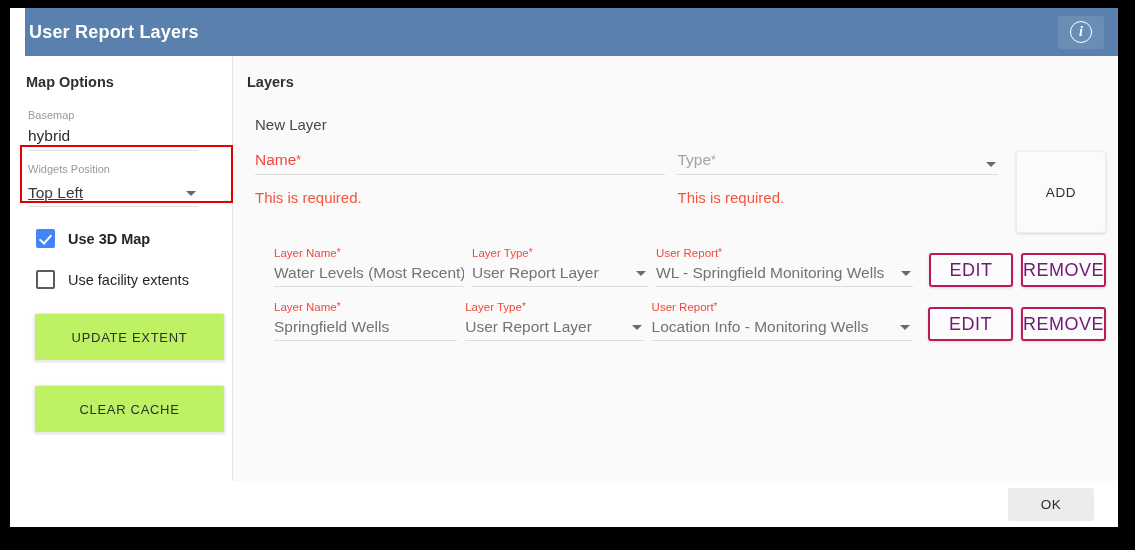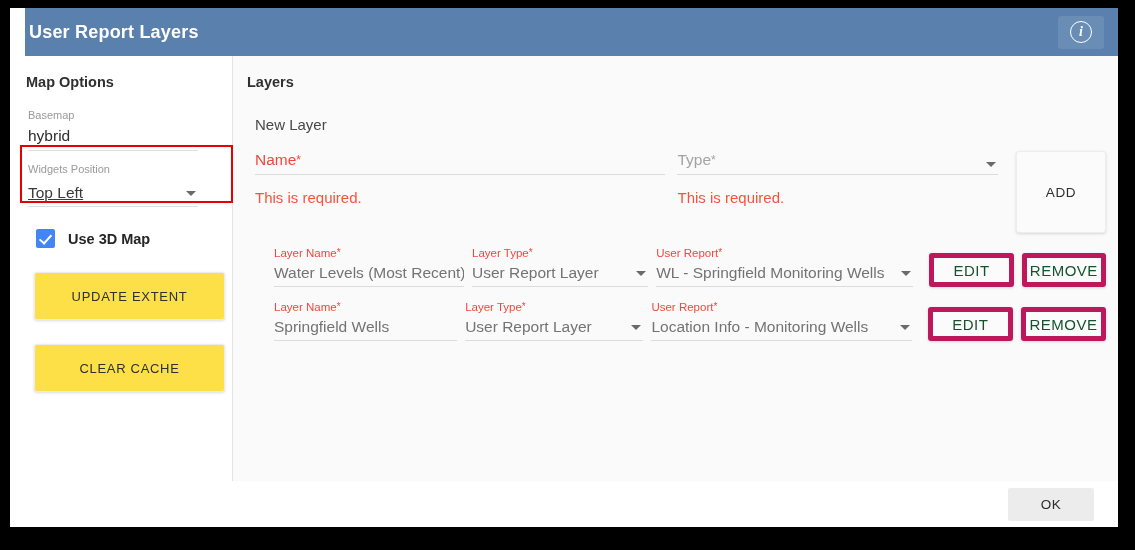--- a/index.html
+++ b/index.html
@@ -140,21 +140,21 @@
     transform: rotate(42deg);
   }
   .chk.off { border: 2px solid #5b5b5b; background: #fff; }
   .chk-label { margin-left: 13px; font-size: 14.5px; color: #252525; }
   .chk-label.bold { font-weight: bold; }
   .side-btn {
     display: block;
     width: 191px; height: 48px;
     margin-top: 24px;
     margin-left: 8px;
-    background: #fde047;
+    background: #bef264;
     border: 1px solid #ececec;
     border-radius: 3px;
     box-shadow: 0 1px 3px rgba(0,0,0,0.14);
     font-family: "Liberation Sans", sans-serif;
     font-size: 13px;
     letter-spacing: .7px;
     color: #2f2f2f;
     cursor: pointer;
   }
   
@@ -229,27 +229,27 @@
     font-size: 15.5px;
     color: #737373;
     flex: 1 1 auto;
     white-space: nowrap;
     overflow: hidden;
   }
   .row-btn {
     width: 88px; height: 34px;
     margin-left: 8px;
     background: #fbfbfb;
-    border: 5px solid #be185d;
+    border: 2px solid #be185d;
     border-radius: 3px;
     box-shadow: 0 1px 3px rgba(0,0,0,0.14);
     font-family: "Liberation Sans", sans-serif;
-    font-size: 15px;
+    font-size: 18px;
     letter-spacing: .5px;
-    color: #14532d;
+    color: #701a75;
     cursor: pointer;
   }
   
   .footer {
     height: 46px;
     background: #ffffff;
     display: flex;
     align-items: center;
     justify-content: flex-end;
     padding-right: 24px;
@@ -296,20 +296,24 @@
           <span class="sel-val">Top Left</span>
           <span class="caret"></span>
         </div>
       </div>
 
       <div class="check-row">
         <span class="chk on"></span>
         <span class="chk-label bold">Use 3D Map</span>
       </div>
 
+      <div class="check-row">
+        <span class="chk off"></span>
+        <span class="chk-label">Use facility extents</span>
+      </div>
 
       <button class="side-btn">UPDATE EXTENT</button>
       <button class="side-btn">CLEAR CACHE</button>
     </div>
 
     <div class="main">
       <div class="panel-heading">Layers</div>
       <div class="new-layer-title">New Layer</div>
 
       <div class="newrow">

